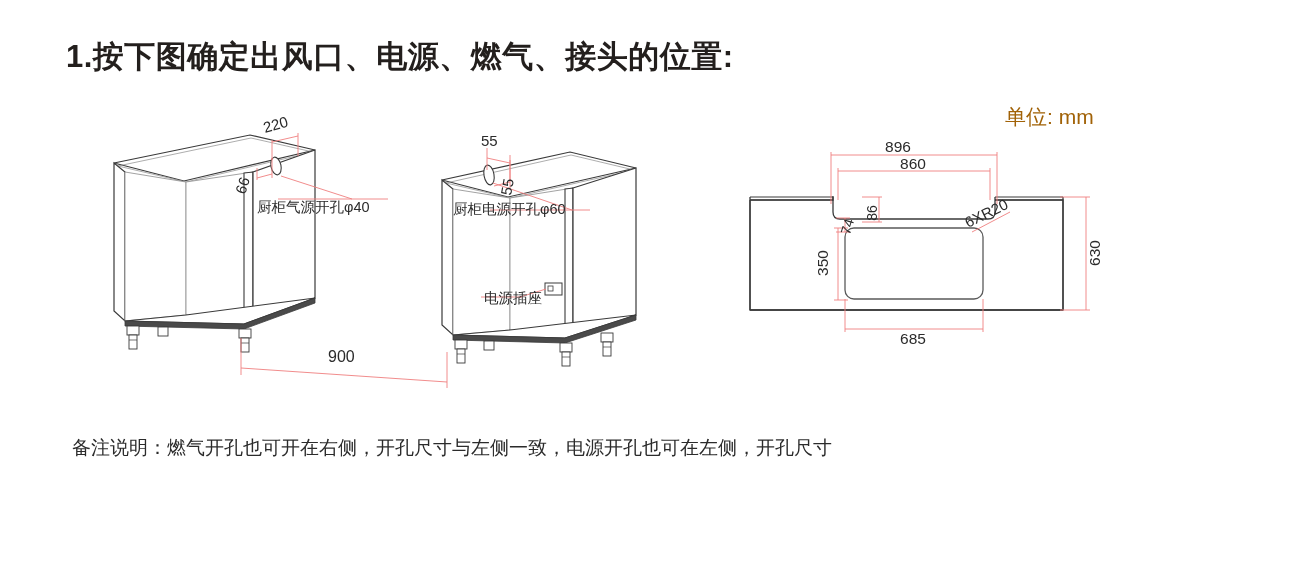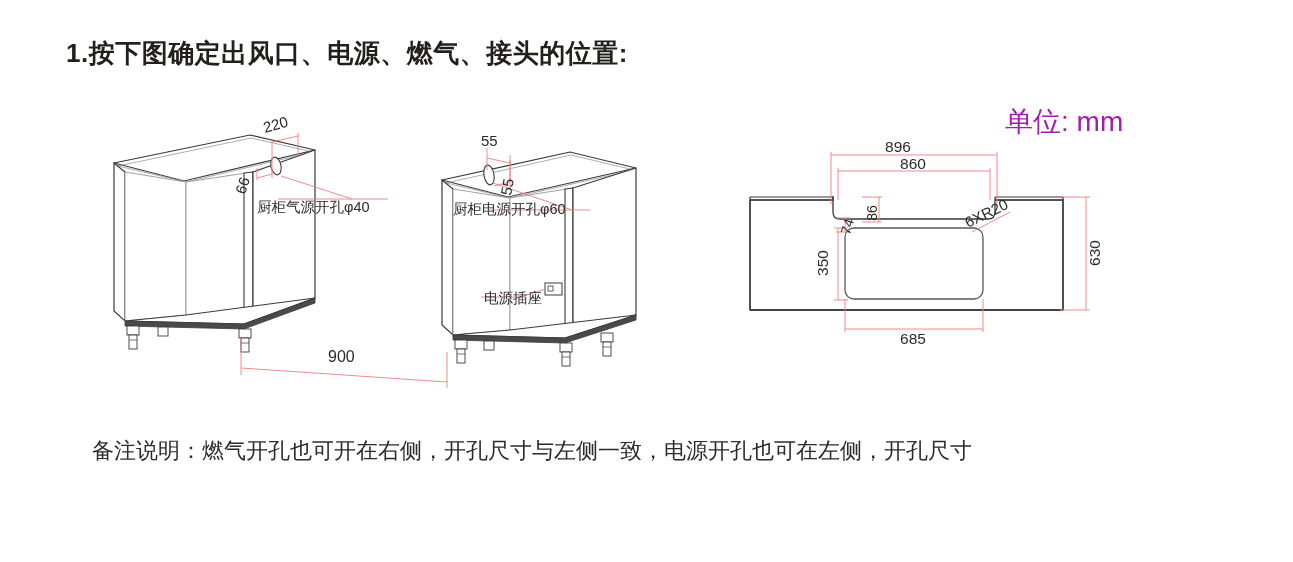--- a/index.html
+++ b/index.html
@@ -13,53 +13,52 @@
     height: 562px;
     position: relative;
     font-family: "Liberation Sans", "DejaVu Sans", sans-serif;
     overflow: hidden;
   }
 
   #page-title {
     position: absolute;
     left: 66px;
     top: 36px;
-    font-size: 26px;
+    font-size: 31px;
     font-weight: bold;
     color: #231f1d;
     letter-spacing: 0.5px;
     white-space: nowrap;
   }
 
   #unit-label {
     position: absolute;
     left: 1005px;
     top: 103px;
-    font-size: 28px;
-    color: #a21caf;
+    font-size: 21px;
+    color: #a16207;
     white-space: nowrap;
   }
 
   #diagram-canvas {
     position: absolute;
     left: 0;
     top: 0;
     width: 1293px;
     height: 562px;
   }
 
   #footer-note {
     position: absolute;
     left: 72px;
     top: 432px;
     width: 1110px;
-    font-size: 22px;
+    font-size: 19px;
     line-height: 1.72;
     color: #2b2b2b;
-    margin-left: 20px;
   }
 
   .note-line { display: block; white-space: nowrap; }
 </style>
 </head>
 <body>
 
 <div id="page-title">1.按下图确定出风口、电源、燃气、接头的位置:</div>
 
 <div id="unit-label">单位: mm</div>

